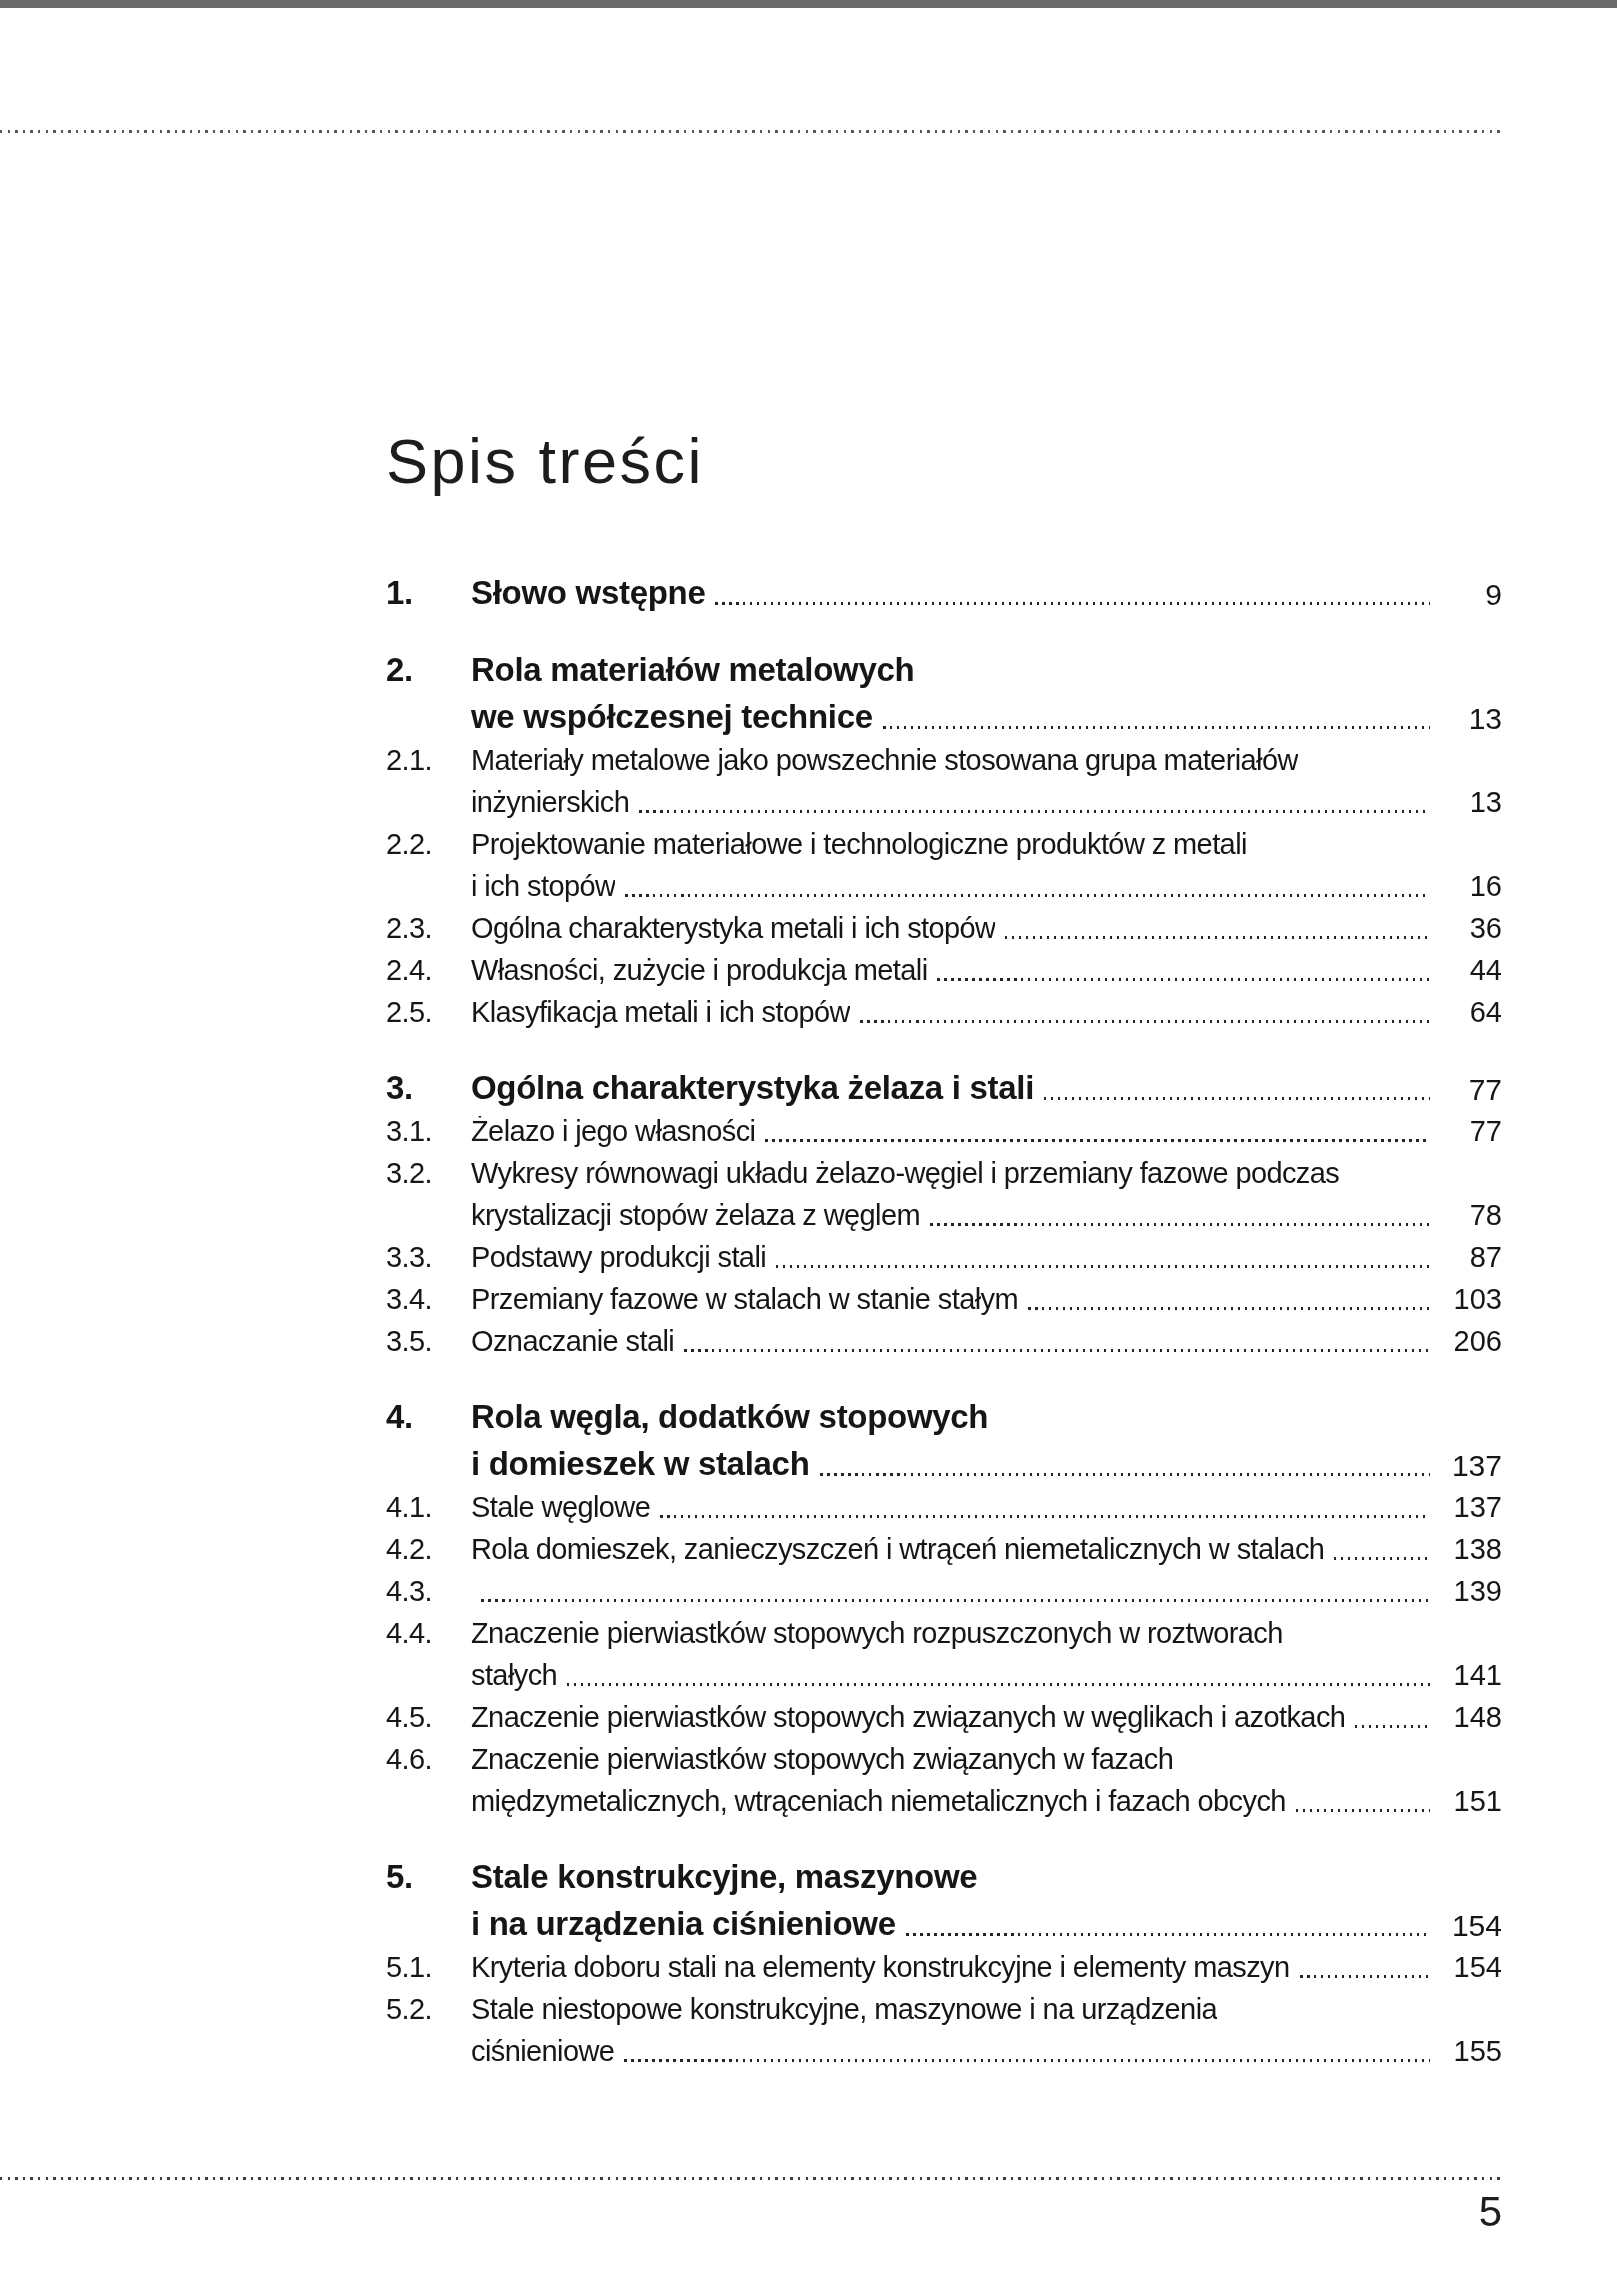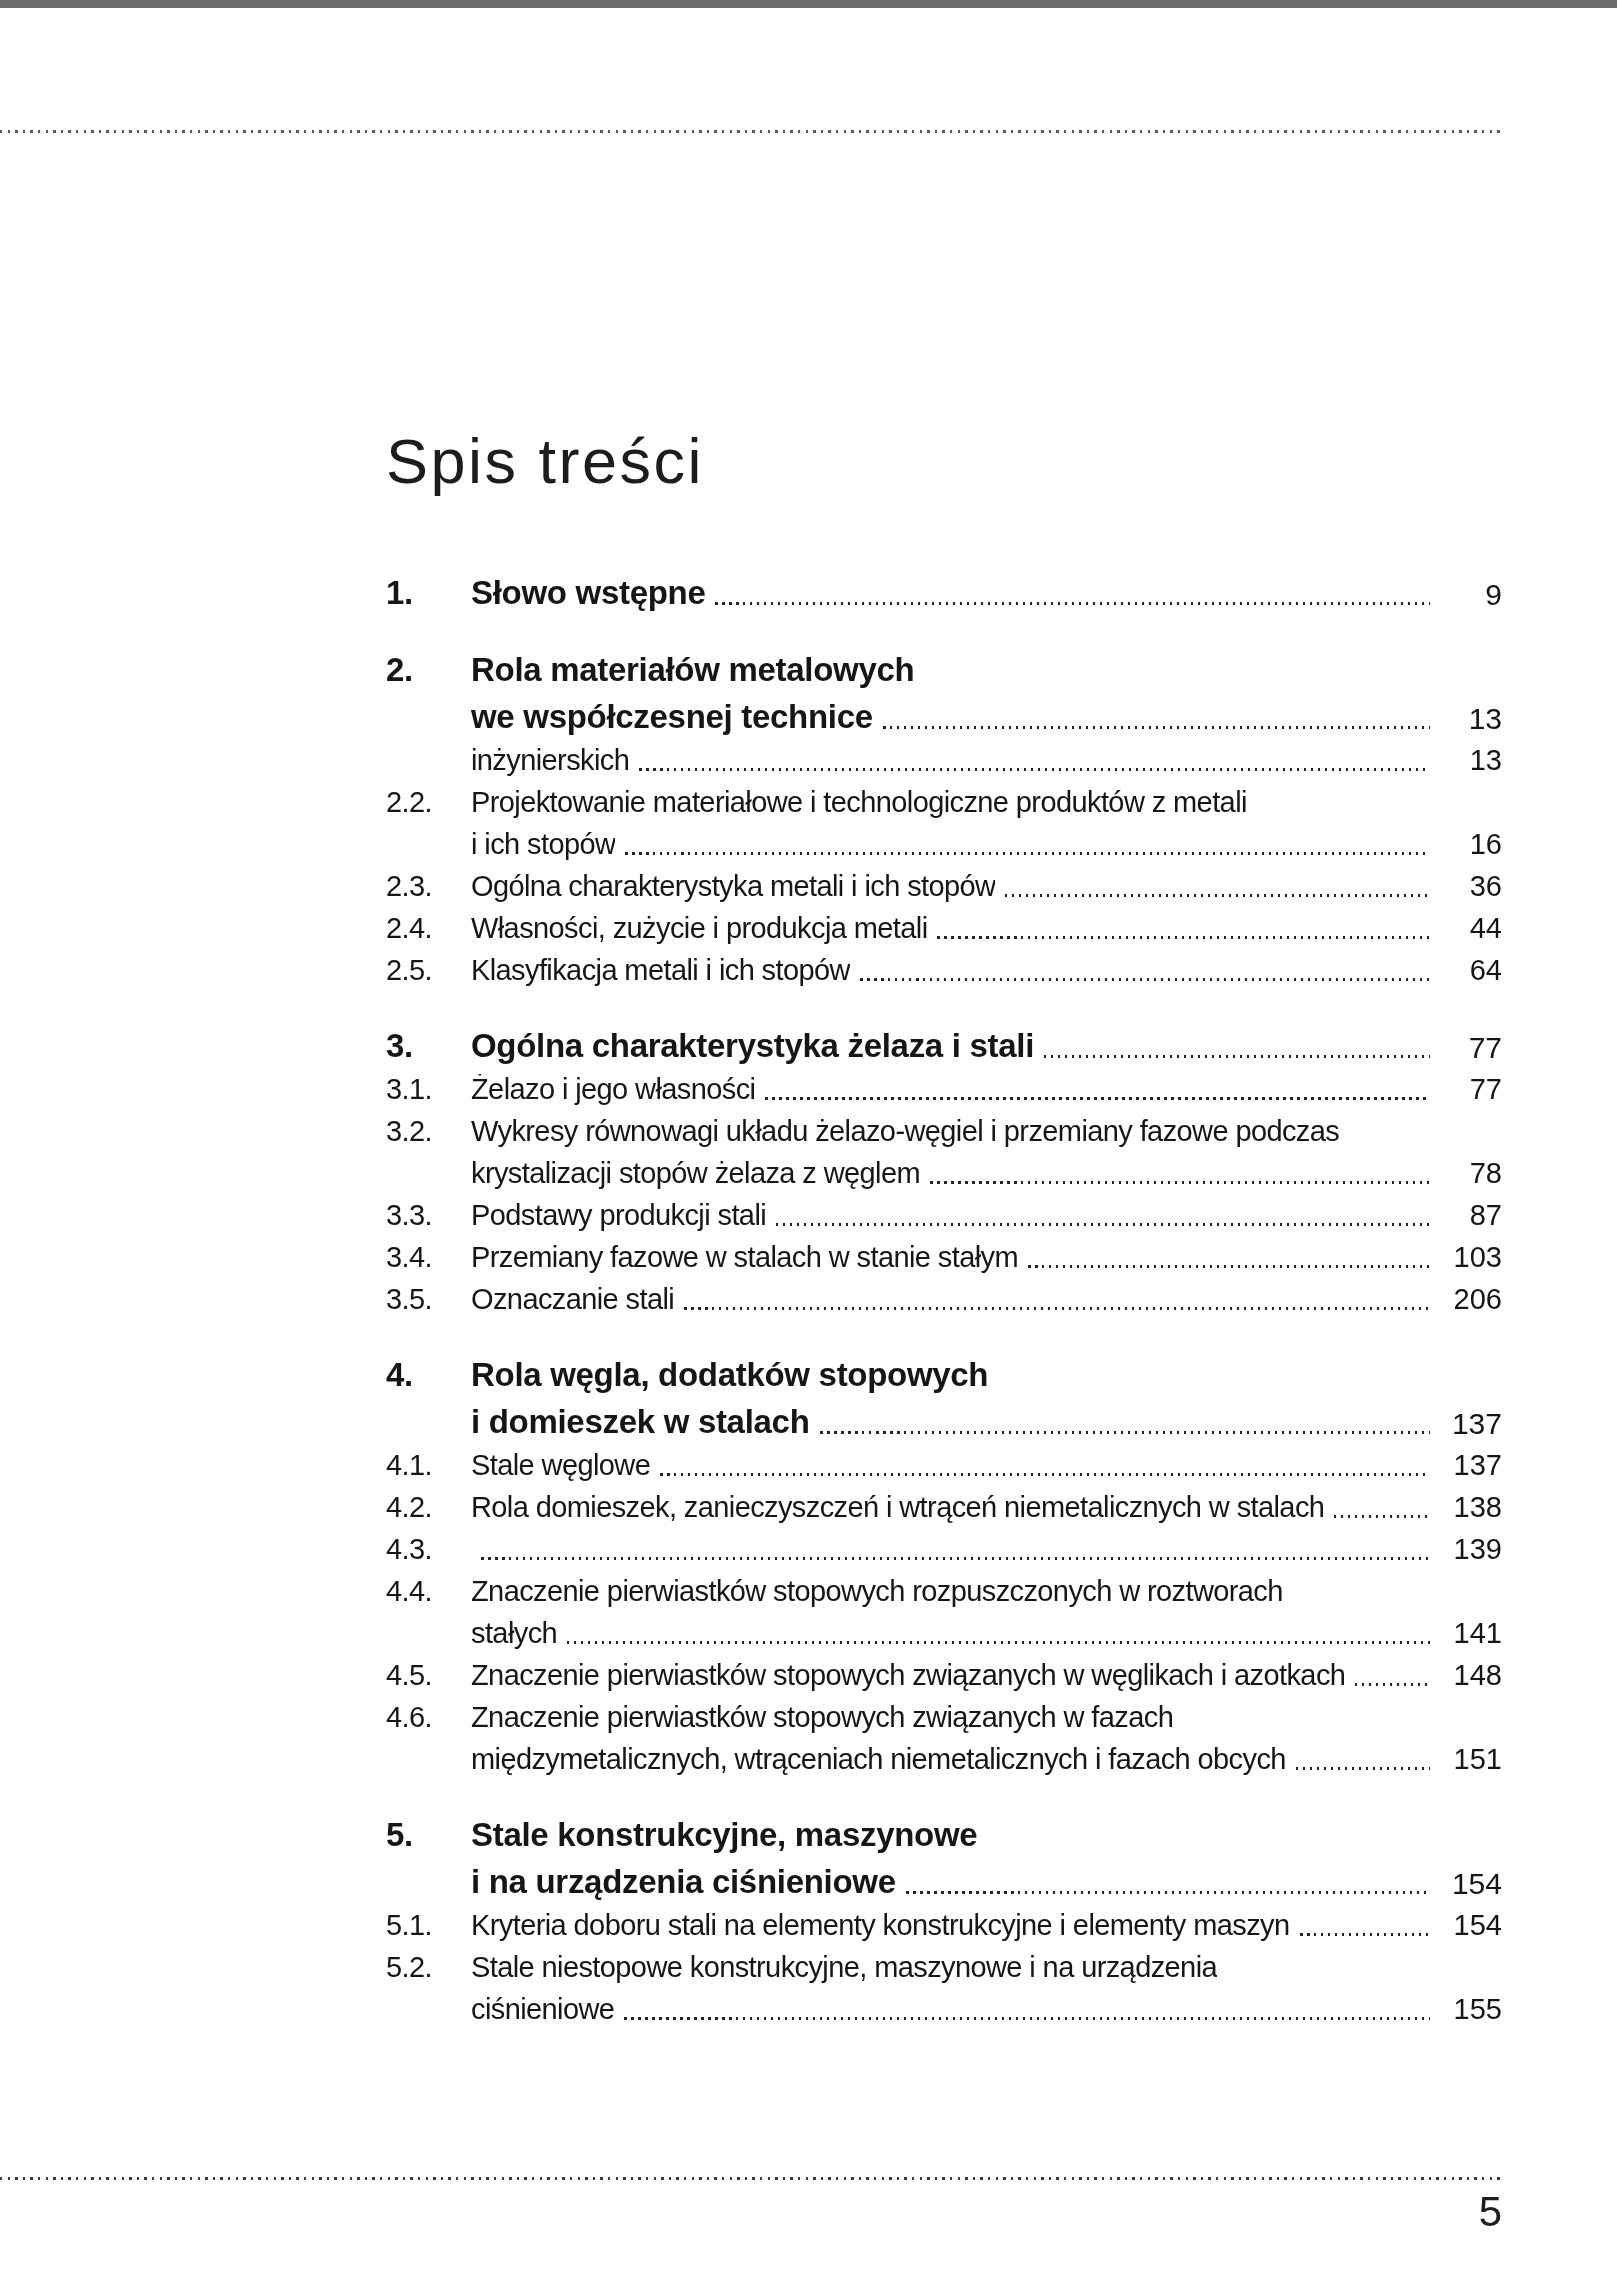--- a/index.html
+++ b/index.html
@@ -120,20 +120,25 @@
     <span class="txt">Rola materiałów metalowych</span>
 
   </div>
         <div class="row bold">
     <span class="num"></span>
     <span class="txt">we współczesnej technice</span>
     <span class="dots"></span>
     <span class="pg">13</span>
   </div>
         <div class="row">
+    <span class="num">2.1.</span>
+    <span class="txt">Materiały metalowe jako powszechnie stosowana grupa materiałów</span>
+
+  </div>
+        <div class="row">
     <span class="num"></span>
     <span class="txt">inżynierskich</span>
     <span class="dots"></span>
     <span class="pg">13</span>
   </div>
         <div class="row">
     <span class="num">2.2.</span>
     <span class="txt">Projektowanie materiałowe i technologiczne produktów z metali</span>
 
   </div>

